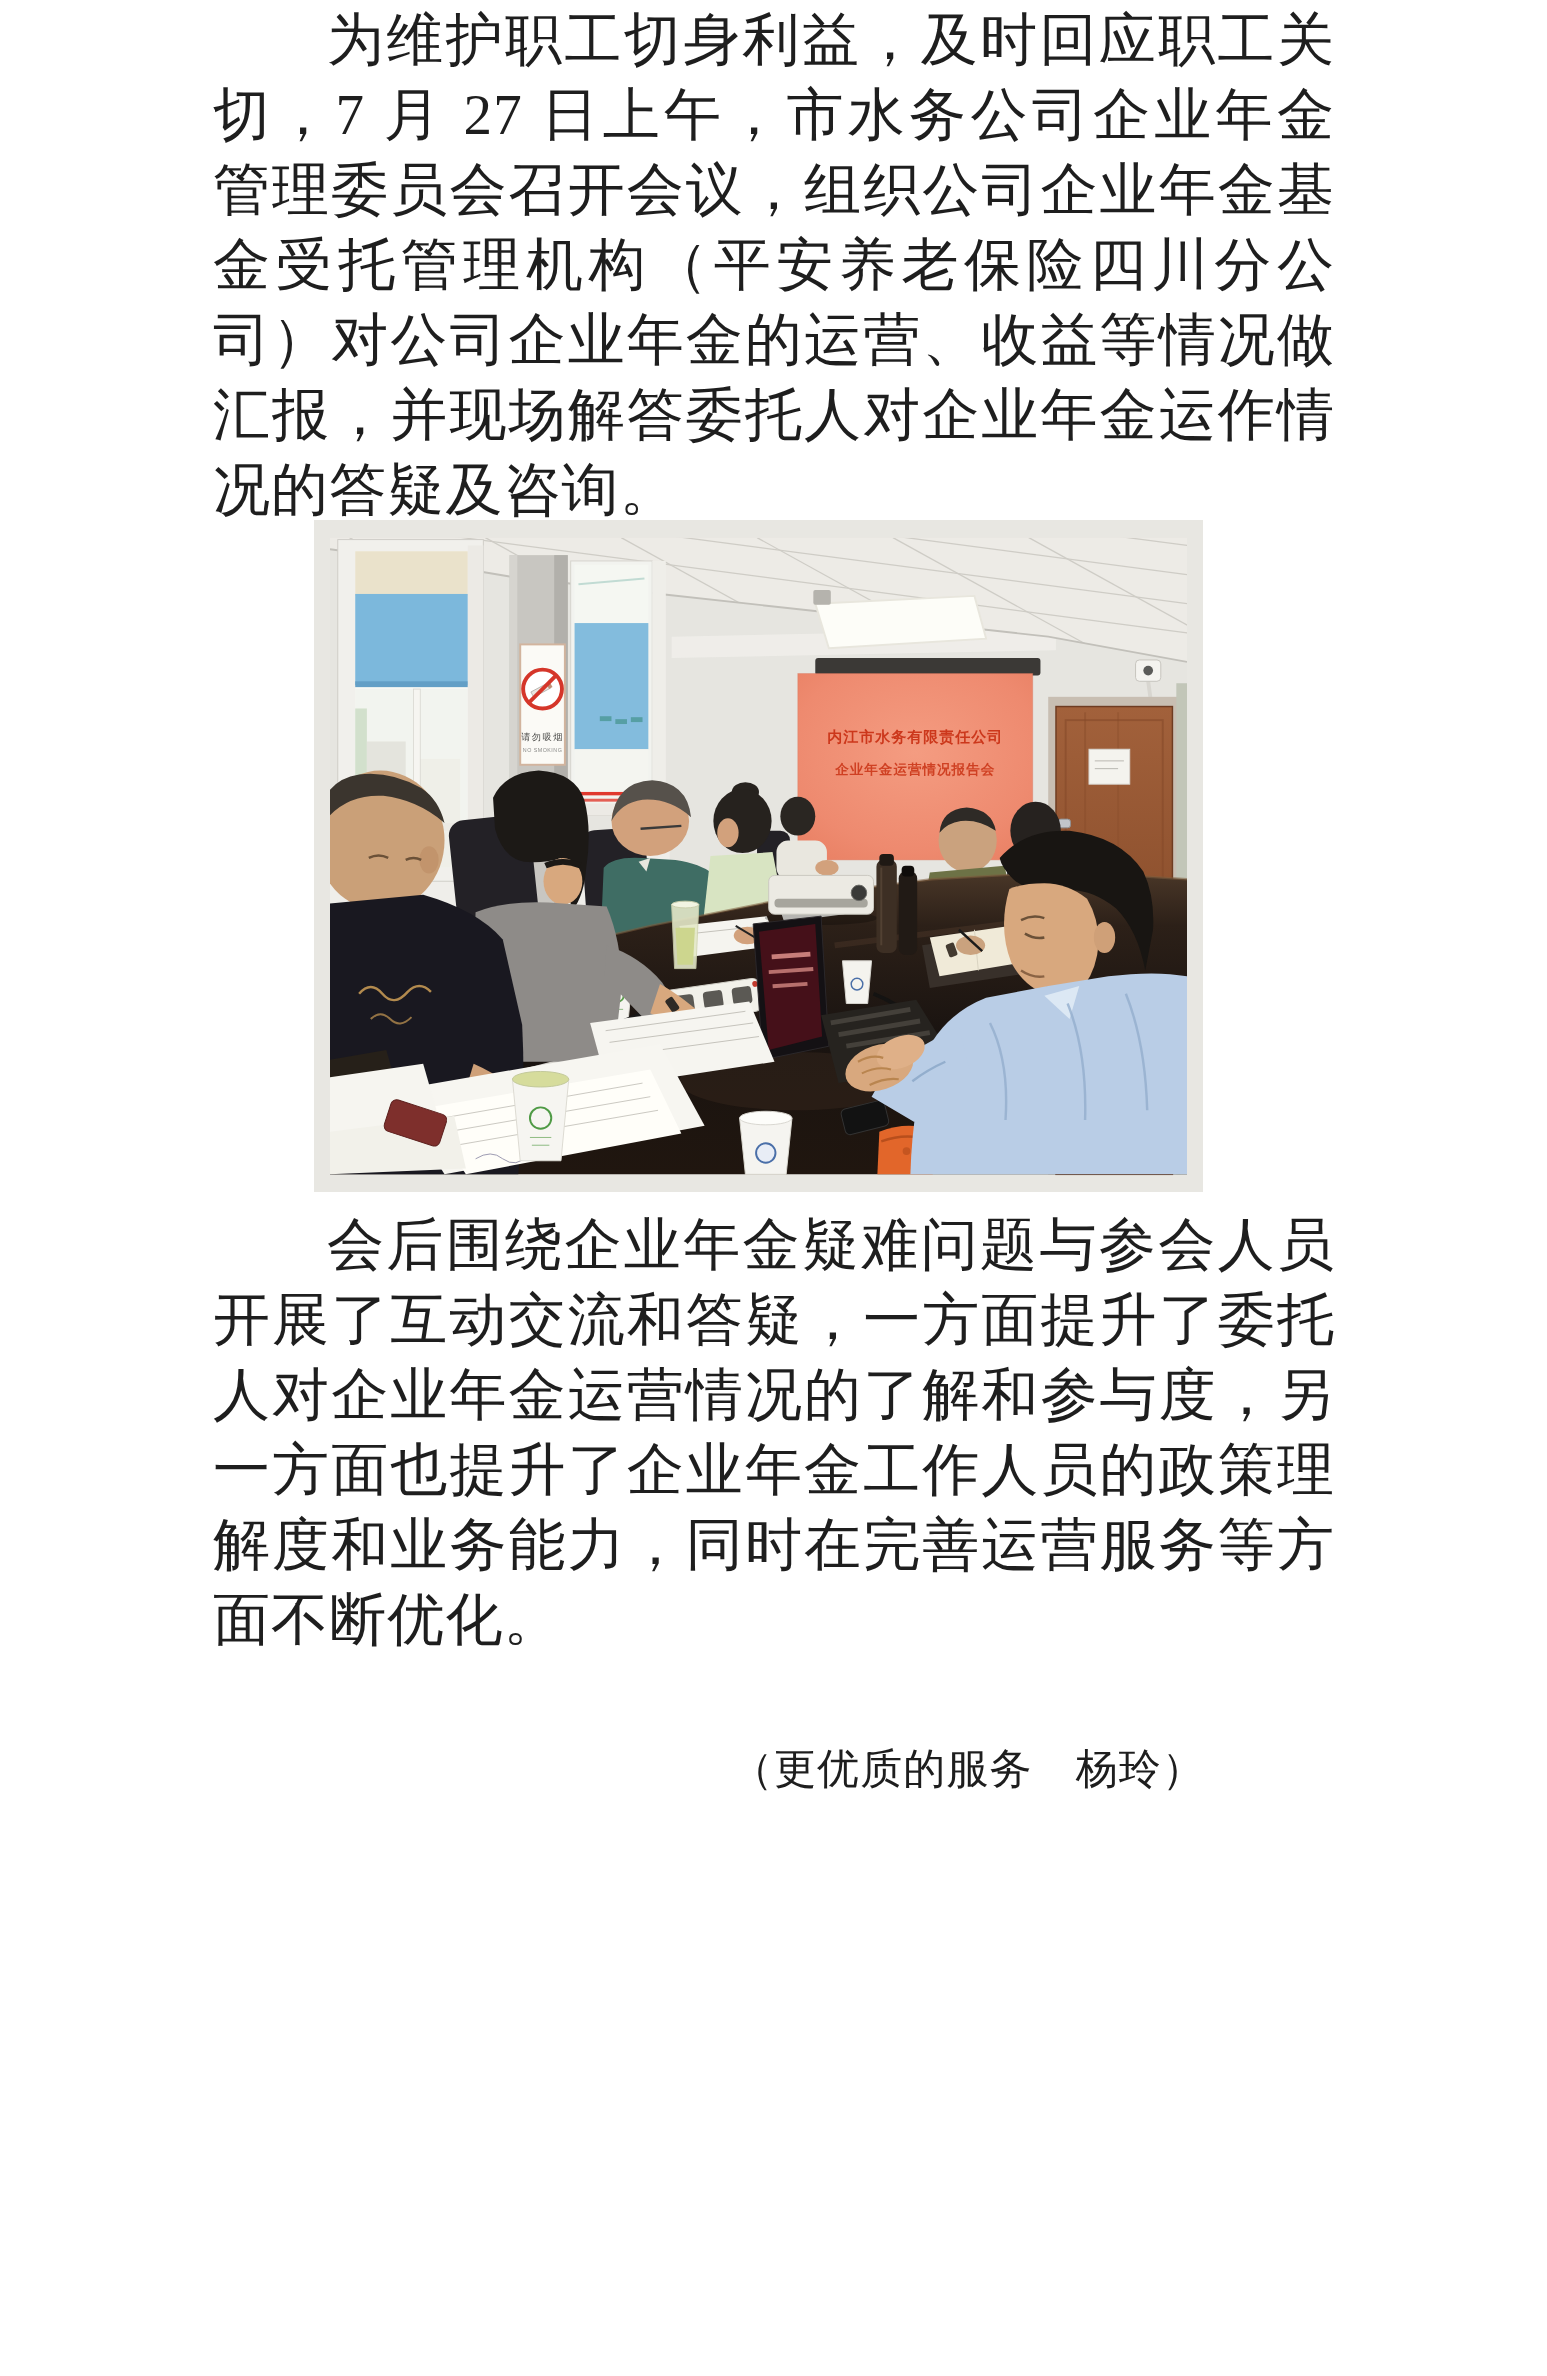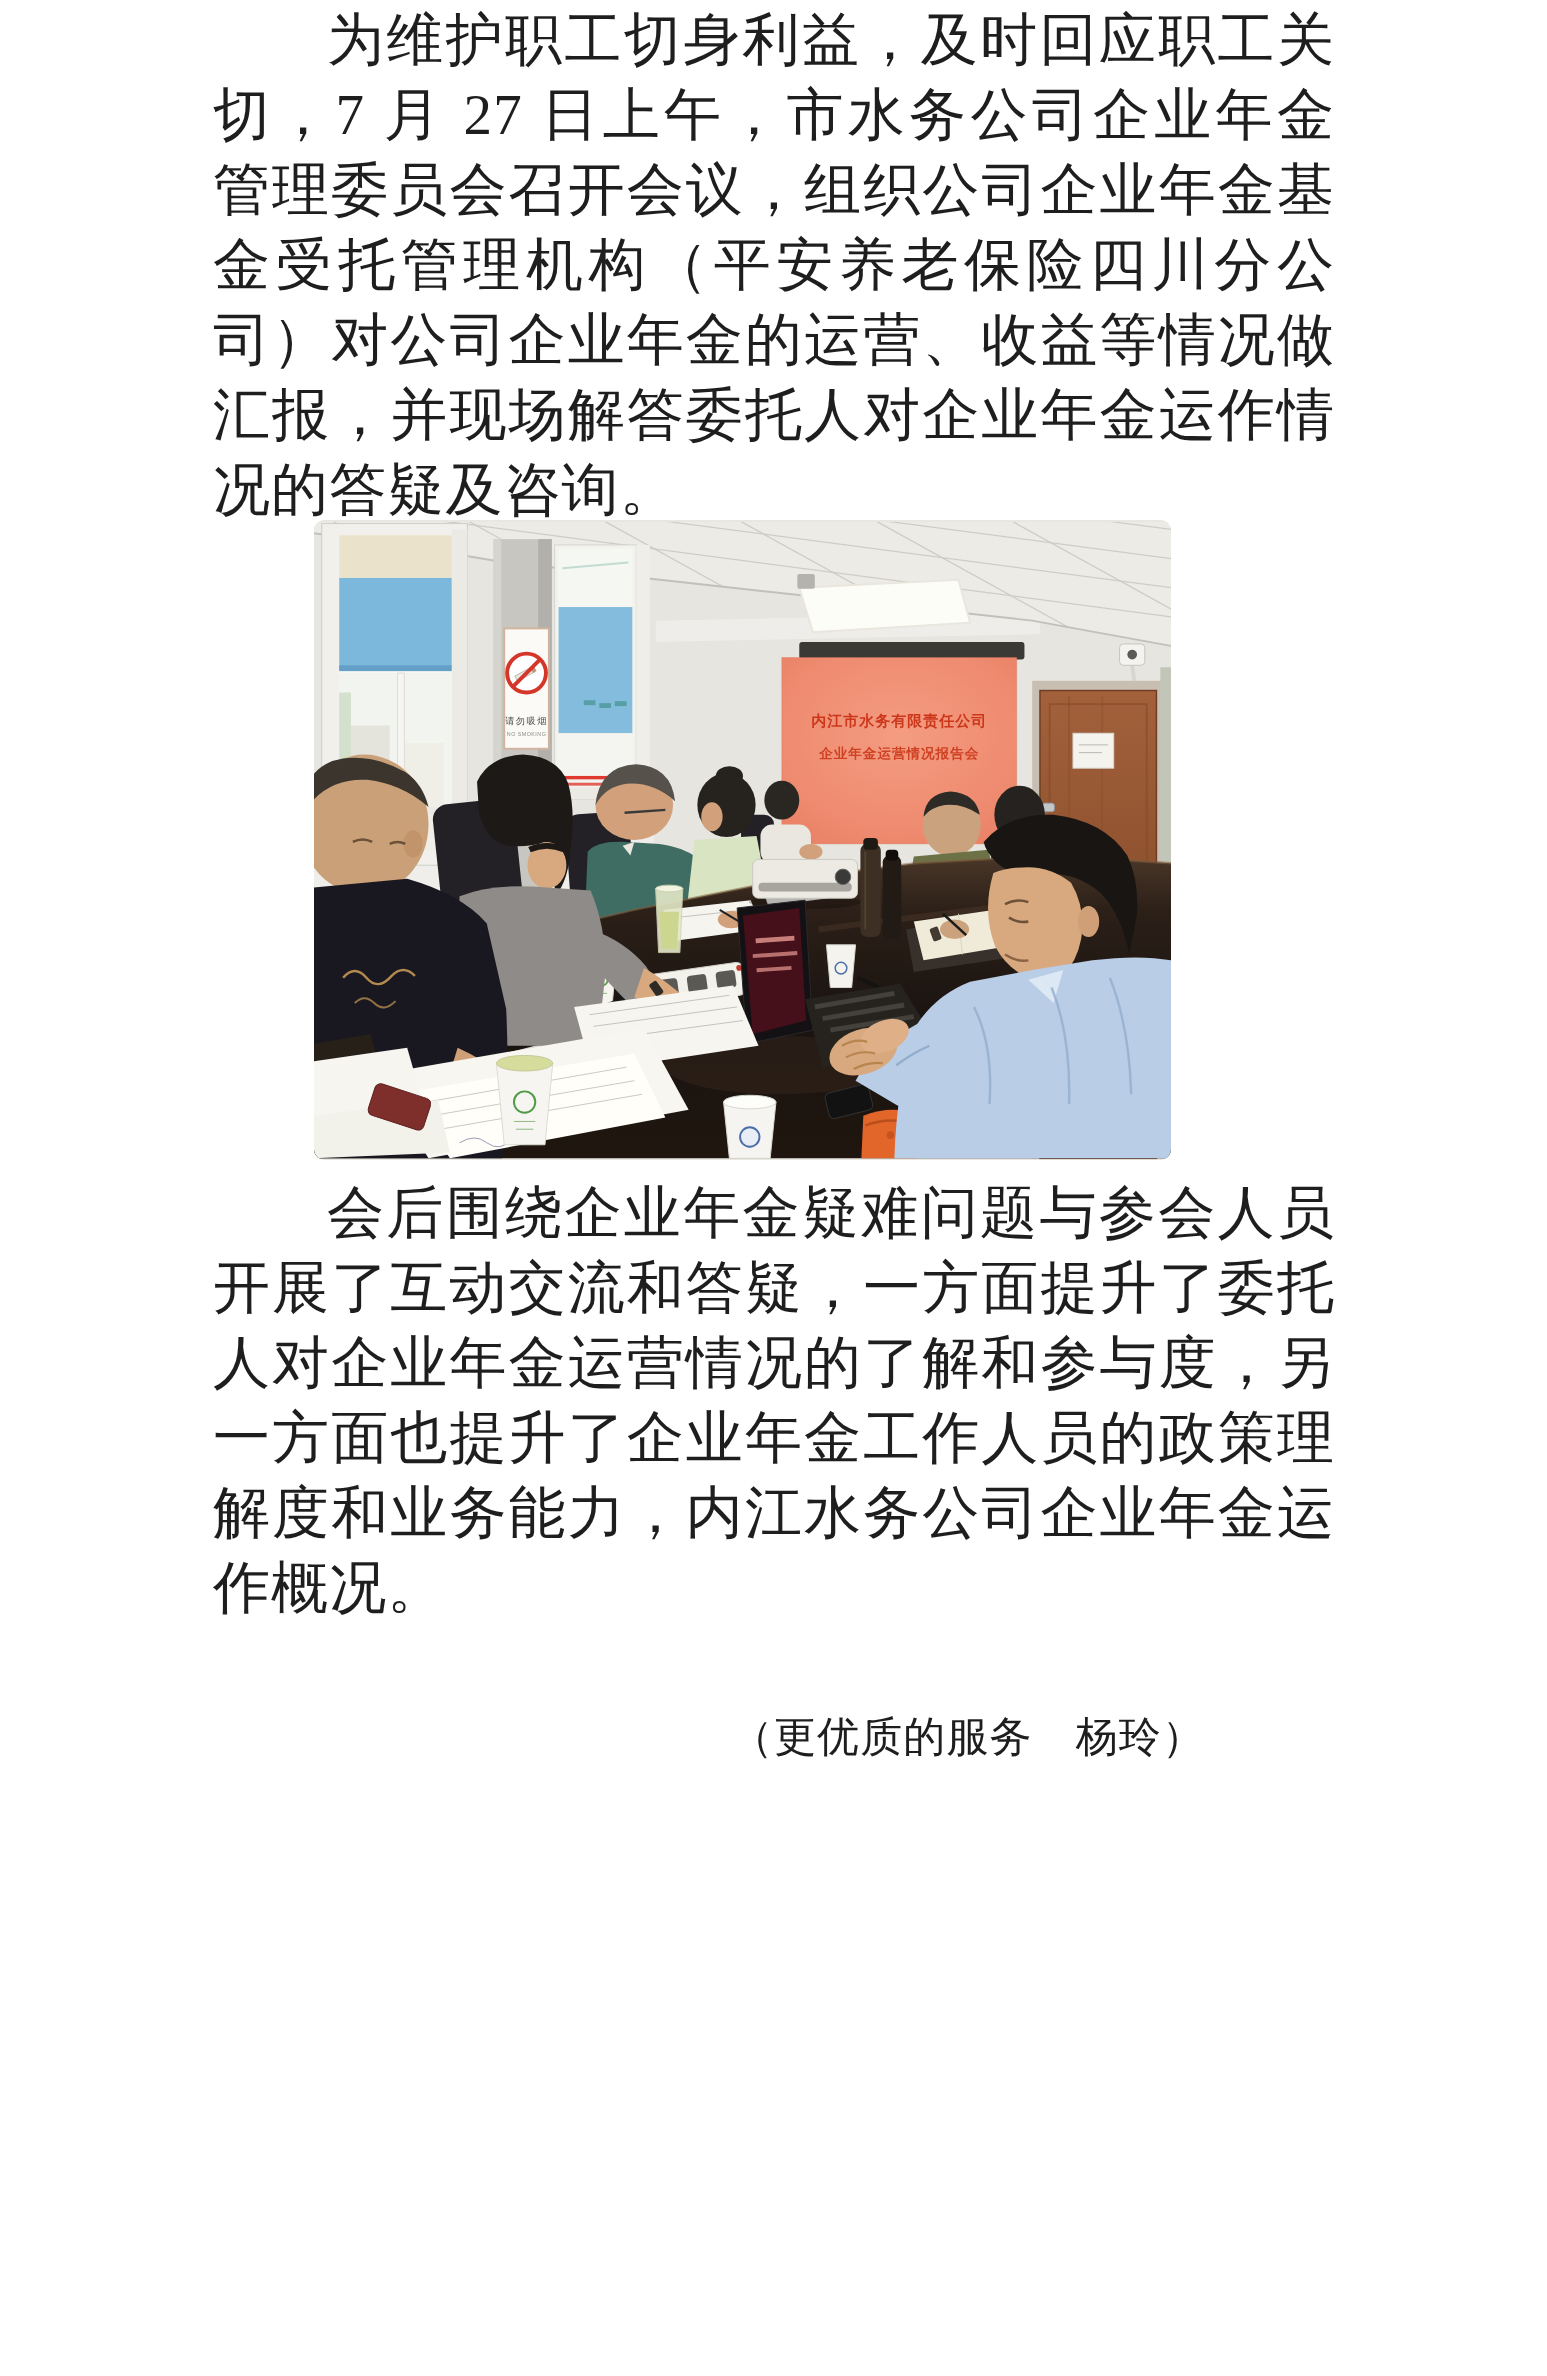--- a/index.html
+++ b/index.html
@@ -19,24 +19,23 @@
     font-size:57px;
     line-height:75px;
     letter-spacing:1.1px;
     text-align:justify;
     text-indent:2em;
     word-break:break-all;
   }
   figure.photo-figure{
     margin:-6.8px 0 14.6px 101px;
     width:857px;height:640px;
-    padding:0;
+    padding:16px;
     background:#e8e7e2;
     overflow:hidden;
-    border-radius:11px;
   }
   figure.photo-figure svg{display:block;}
   p.signature{
     margin:75px 0 0 0;
     font-size:42px;
     line-height:75px;
     letter-spacing:1.1px;
     text-align:right;
     padding-right:130px;
   }
@@ -382,18 +381,18 @@
           <path d="M600,560 Q616,548 634,540" stroke="#93aecd" stroke-width="2.5" fill="none"></path>
           <g>
             <ellipse cx="566" cy="546" rx="36" ry="23" fill="#d8a87e" transform="rotate(-18 566 546)"></ellipse>
             <ellipse cx="588" cy="530" rx="26" ry="16" fill="#dfb088" transform="rotate(-22 588 530)"></ellipse>
             <path d="M544,540 q14,-8 26,-4 M548,552 q16,-8 30,-4 M556,564 q16,-8 30,-6" stroke="#b9854f" stroke-width="2.2" fill="none"></path>
           </g>
         </g>
       </svg>
     </figure>
 
-    <p class="body-para">会后围绕企业年金疑难问题与参会人员开展了互动交流和答疑，一方面提升了委托人对企业年金运营情况的了解和参与度，另一方面也提升了企业年金工作人员的政策理解度和业务能力，内江水务公司企业年金运作概况。</p>
+    <p class="body-para">会后围绕企业年金疑难问题与参会人员开展了互动交流和答疑，一方面提升了委托人对企业年金运营情况的了解和参与度，另一方面也提升了企业年金工作人员的政策理解度和业务能力，同时在完善运营服务等方面不断优化。</p>
 
     <p class="signature">（更优质的服务　杨玲）</p>
   </div>
 </div>
 
 
 </body></html>

